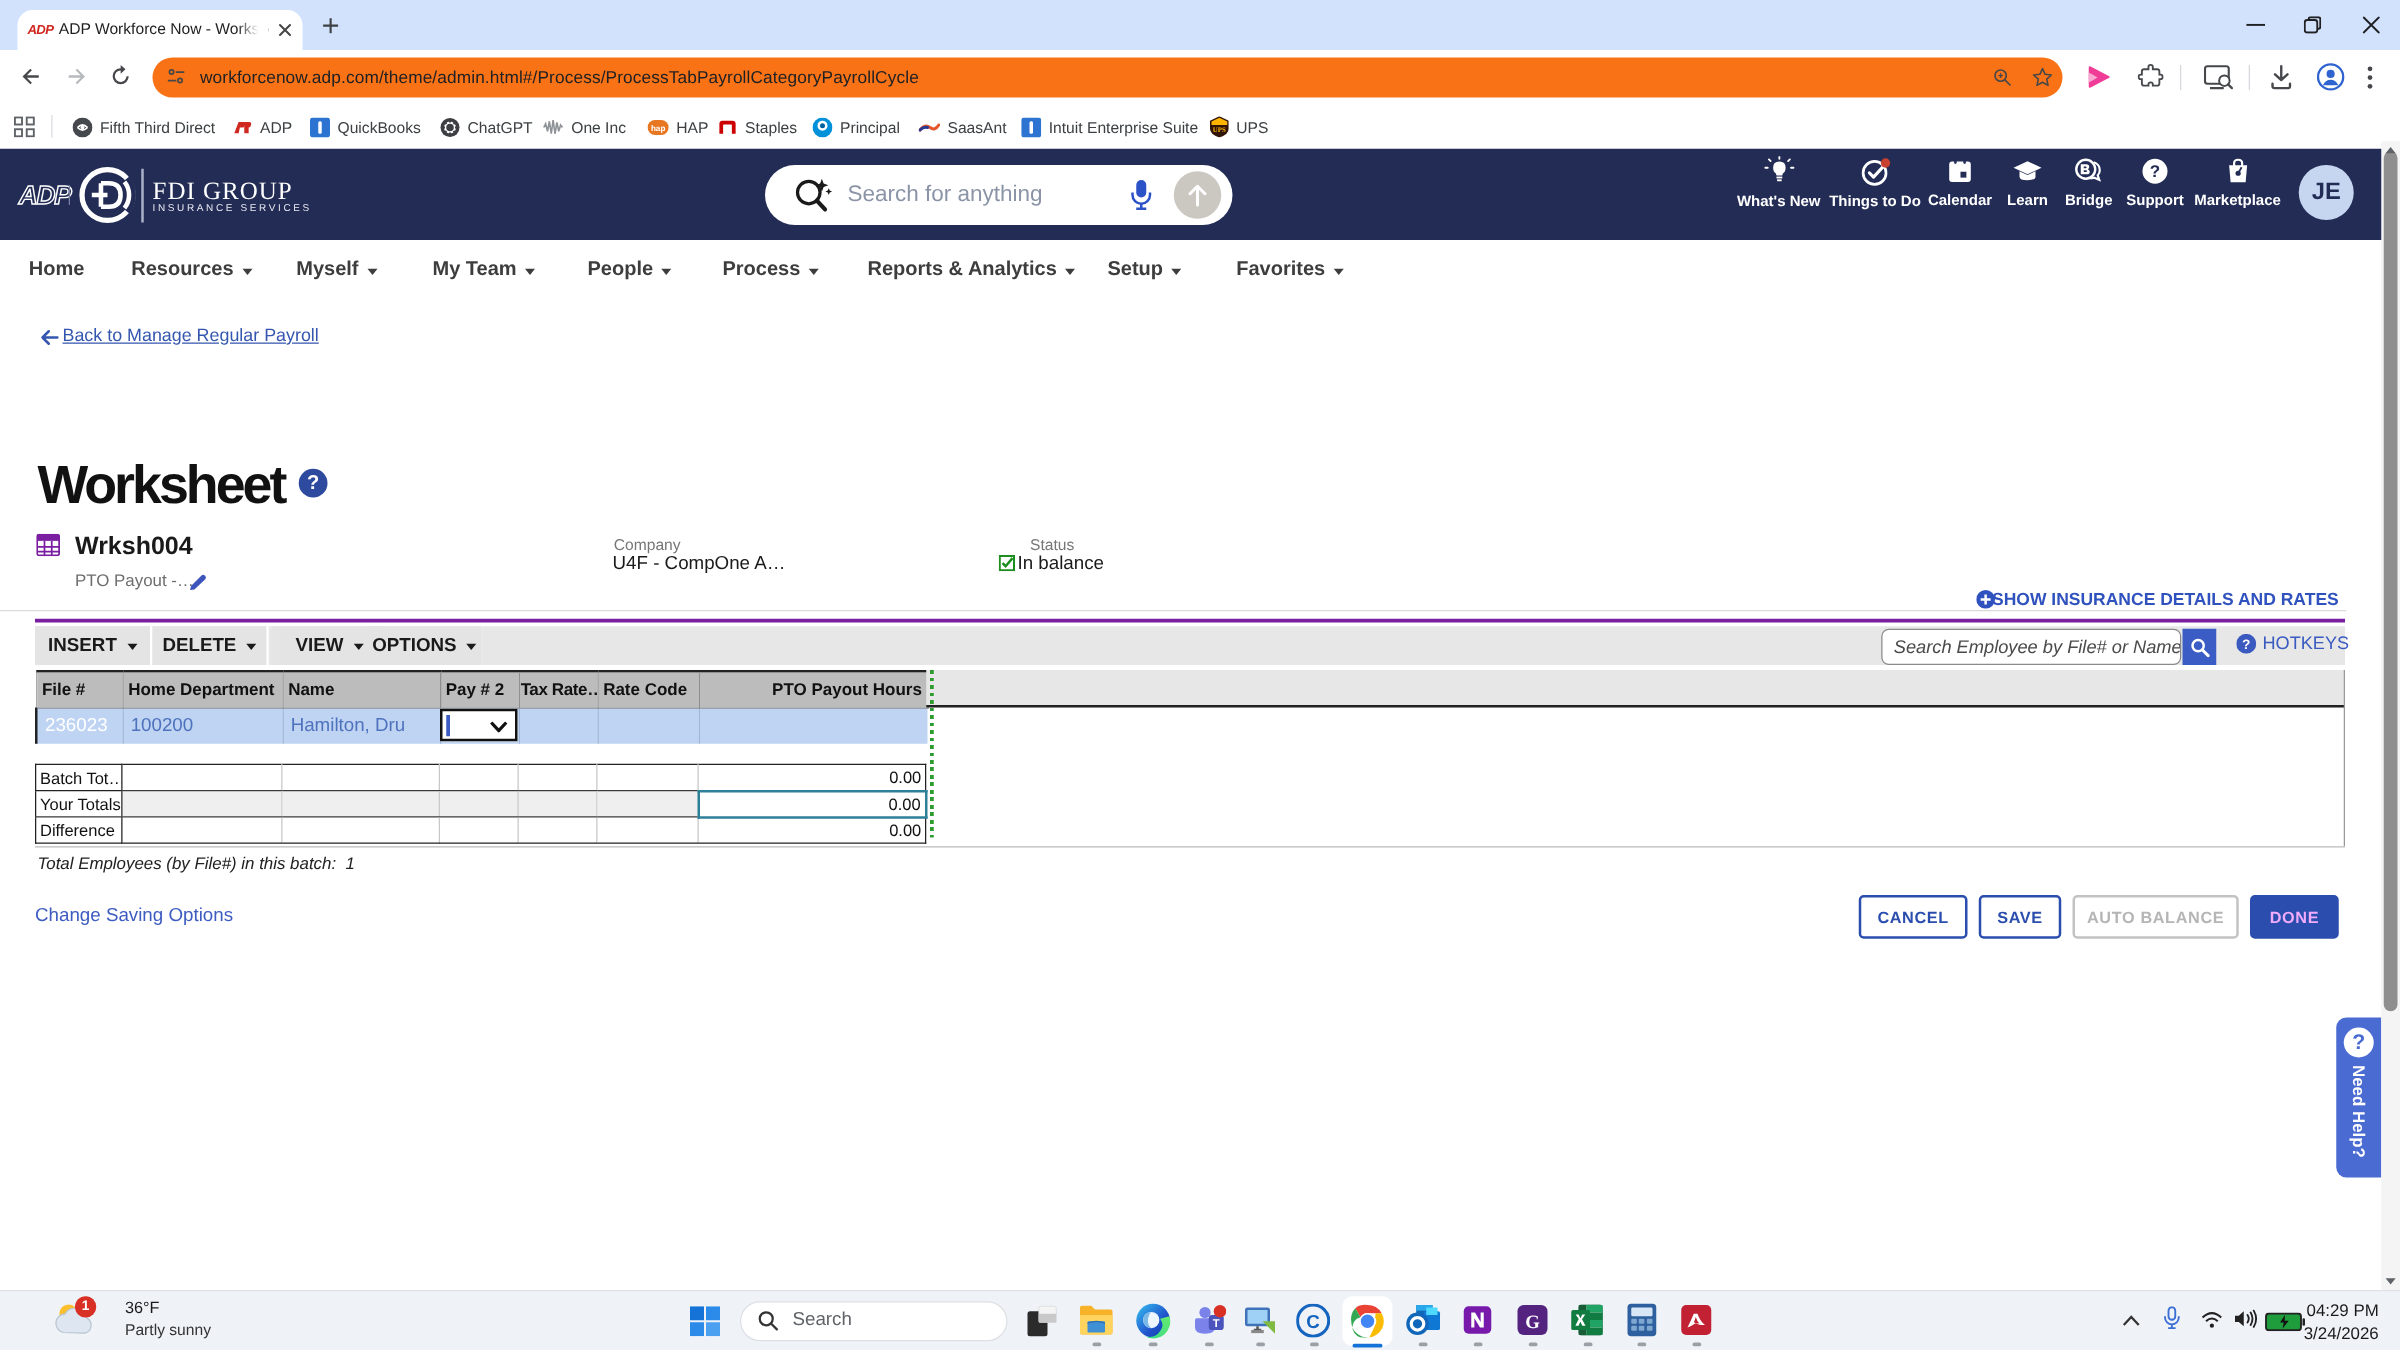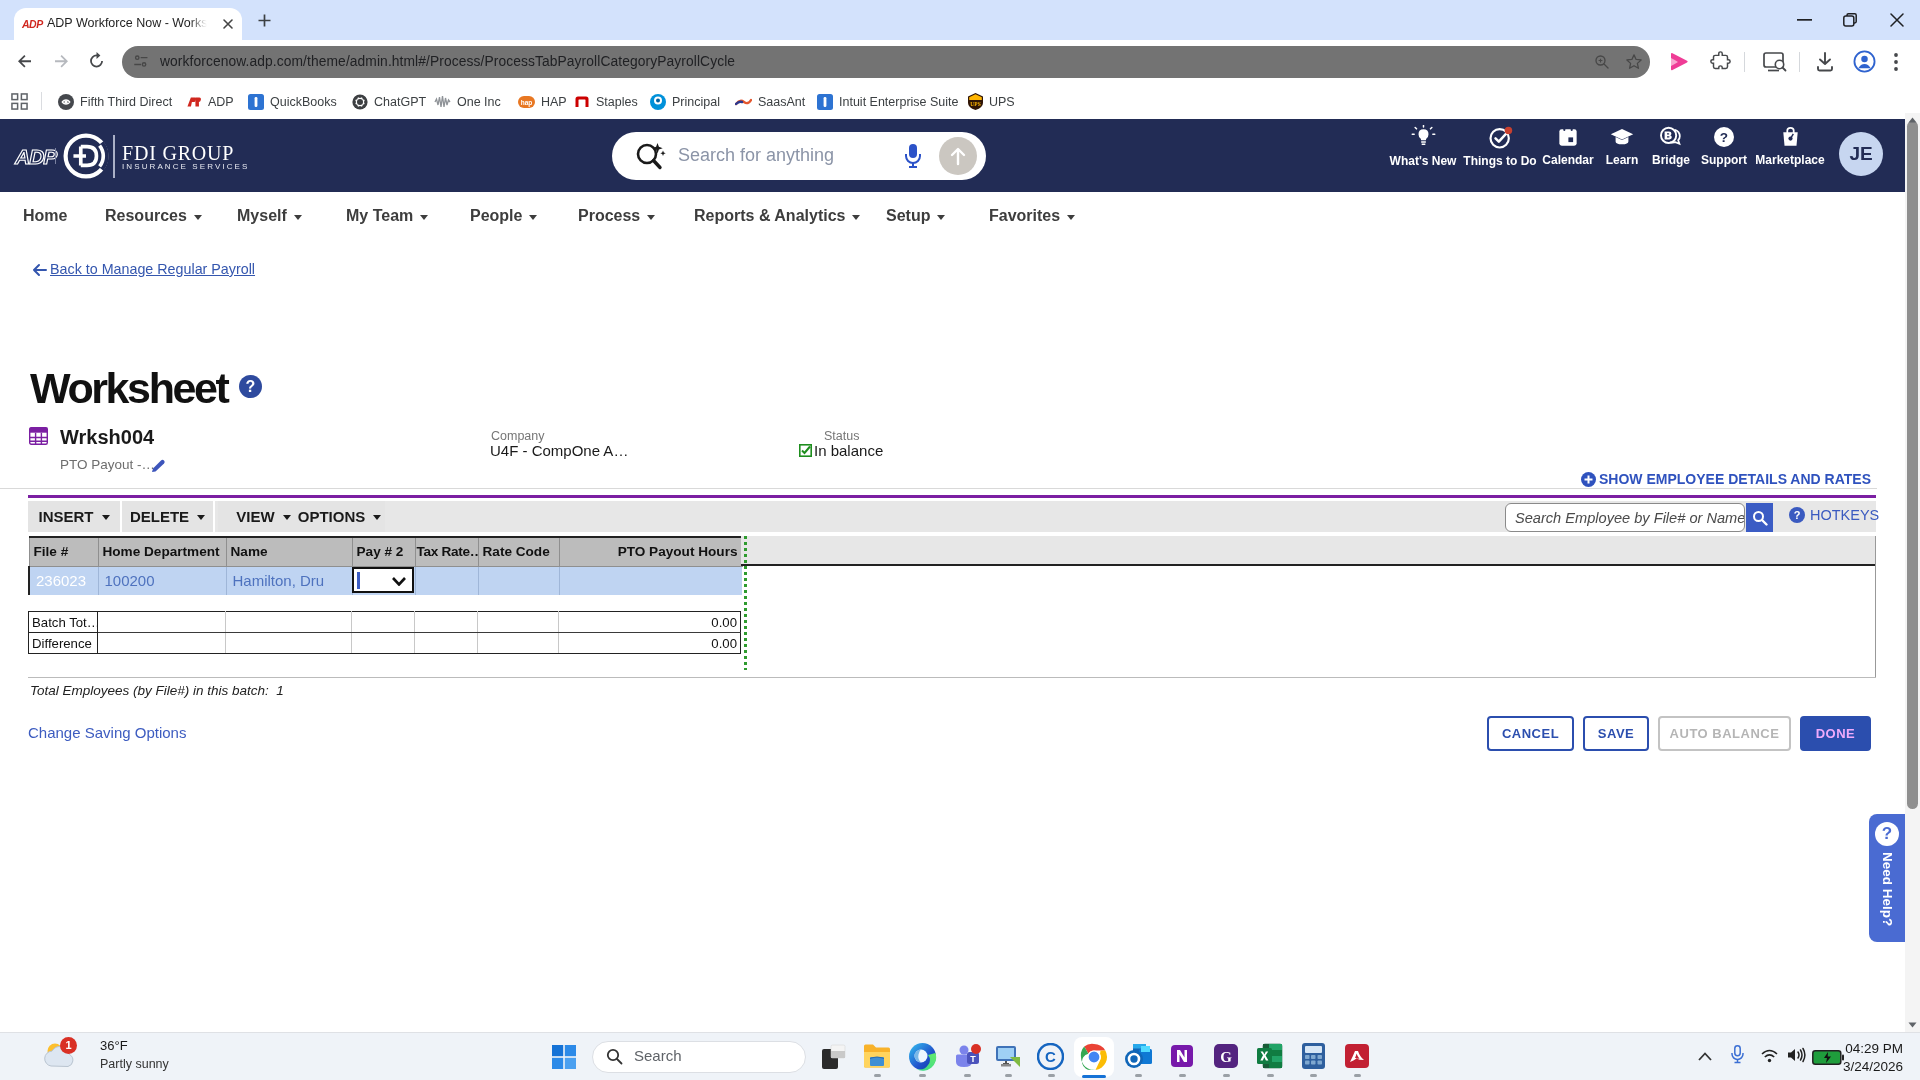--- a/index.html
+++ b/index.html
@@ -6,21 +6,21 @@
 html,body { width:1920px; height:1080px; overflow:hidden; font-family:"Liberation Sans", sans-serif; }
 #page { position:relative; width:1920px; height:1080px; background:#fff; }
 .abs { position:absolute; }
 
 
 #titlebar { position:absolute; top:0; left:0; width:1920px; height:40px; background:#d3e2fc; }
 #tab { position:absolute; top:8px; left:14px; width:228px; height:32px; background:#fff; border-radius:12px 12px 0 0; }
 #tab .title { position:absolute; left:33px; top:8px; font-size:12.5px; color:#1f1f1f; white-space:nowrap; width:168px; overflow:hidden; }
 #tab .fade { position:absolute; right:28px; top:2px; width:24px; height:28px; background:linear-gradient(90deg, rgba(255,255,255,0), #fff 70%); }
 #toolbar { position:absolute; top:40px; left:0; width:1920px; height:44px; background:#fff; }
-#omnibox { position:absolute; top:46px; left:122px; width:1528px; height:32px; background:#737373; border-radius:16px;text-align:center; }
+#omnibox { position:absolute; top:46px; left:122px; width:1528px; height:32px; background:#f97316; border-radius:16px;text-align:center; }
 #omnibox .url { position:absolute; left:38px; top:8px; font-size:13.8px; color:#202124; letter-spacing:.1px; }
 #bookmarks { position:absolute; top:84px; left:0; width:1920px; height:35px; background:#fff; }
 .bm { position:absolute; top:0; height:35px; display:flex; align-items:center; gap:6px; font-size:12.5px; color:#3c4043; white-space:nowrap; }
 
 
 #adphead { position:absolute; top:119px; left:0; width:1920px; height:73px; background:#222c55; }
 #adpnav { position:absolute; top:192px; left:0; width:1920px; height:48px; background:#fff; box-shadow:0 1px 2px rgba(0,0,0,0.08); }
 .navitem { position:absolute; top:0; height:48px; display:flex; align-items:center; gap:7px; font-size:16px; font-weight:bold; color:#3d3d3d; }
 .caret { width:0; height:0; border-left:4.5px solid transparent; border-right:4.5px solid transparent; border-top:5.5px solid #3d3d3d; margin-top:2px; }
 #searchpill { position:absolute; left:612px; top:13px; width:374px; height:48px; background:#fff; border-radius:24px; }
@@ -334,21 +334,21 @@
         <path d="M2 14 L3 10.5 L11 2.5 Q12.5 1 14 2.5 Q15.5 4 14 5.5 L5.5 13.5 Z" fill="#3d55bb"></path>
       </svg>
     <div class="metalbl abs" style="left:491px;top:189px">Company</div>
     <div class="metaval abs" style="left:490px;top:202px">U4F - CompOne A…</div>
     <div class="metalbl abs" style="left:824px;top:189px">Status</div>
     <svg class="abs" style="left:799px;top:204px" width="13" height="13" viewBox="0 0 13 13">
         <rect x="0.8" y="0.8" width="11.4" height="11.4" fill="#fff" stroke="#1e8e1e" stroke-width="1.6"></rect>
         <path d="M3 6.5 L5.5 9 L11 2.5" fill="none" stroke="#1e8e1e" stroke-width="2"></path>
       </svg>
     <div class="metaval abs" style="left:814px;top:202px">In balance</div>
-    <div id="show-emp">SHOW EMPLOYEE DETAILS AND RATES</div>
+    <div id="show-emp">SHOW INSURANCE DETAILS AND RATES</div>
     <svg class="abs" style="left:1581px;top:232px" width="15" height="15" viewBox="0 0 15 15">
         <circle cx="7.5" cy="7.5" r="7.5" fill="#2f52be"></circle>
         <path d="M7.5 3.5 V11.5 M3.5 7.5 H11.5" stroke="#fff" stroke-width="2"></path>
       </svg>
     <div id="grayrule"></div>
     <div id="purpline"></div>
     <div id="tbar">
       <div class="tbtn" style="left:0px;width:92px">INSERT<span class="caret"></span></div>
         <div class="abs" style="left:92px;top:0;width:2px;height:31px;background:#fff"></div>
         <div class="abs" style="left:185px;top:0;width:2px;height:31px;background:#fff"></div>
@@ -402,20 +402,29 @@
           <tr>
         <td style="width:69px;border:1px solid #222;border-right:1px solid #222">Batch Tot…</td>
         <td style="width:128px;border-top:1px solid #222"></td>
         <td style="width:126px;border-top:1px solid #222"></td>
         <td style="width:63px;border-top:1px solid #222"></td>
         <td style="width:63px;border-top:1px solid #222"></td>
         <td style="width:81px;border-top:1px solid #222"></td>
         <td style="width:182px;border-top:1px solid #222;border-right:1px solid #222;text-align:right">0.00</td>
       </tr>
       <tr>
+        <td style="border-left:1px solid #222;border-right:1px solid #222;background:#fff">Your Totals</td>
+        <td style="background:#efefef"></td>
+        <td style="background:#efefef"></td>
+        <td style="background:#efefef"></td>
+        <td style="background:#efefef"></td>
+        <td style="background:#efefef"></td>
+        <td style="border:2px solid #2e8099;text-align:right">0.00</td>
+      </tr>
+      <tr>
         <td style="border:1px solid #222;border-top:1px solid #444">Difference</td>
         <td style="border-bottom:1px solid #222"></td>
         <td style="border-bottom:1px solid #222"></td>
         <td style="border-bottom:1px solid #222"></td>
         <td style="border-bottom:1px solid #222"></td>
         <td style="border-bottom:1px solid #222"></td>
         <td style="border-bottom:1px solid #222;border-right:1px solid #222;text-align:right">0.00</td>
       </tr>
     </tbody>
       </table>

